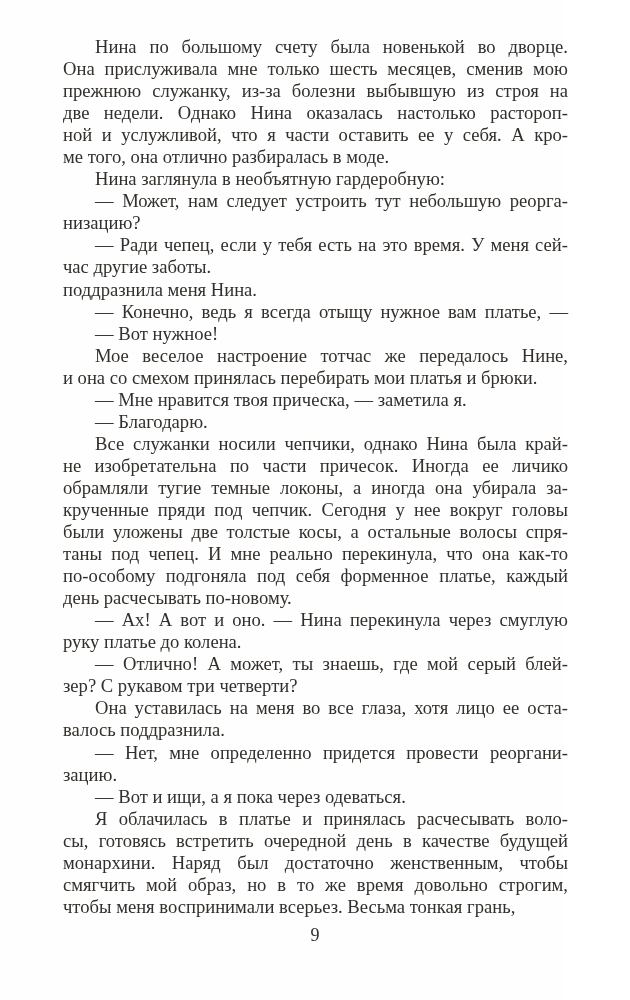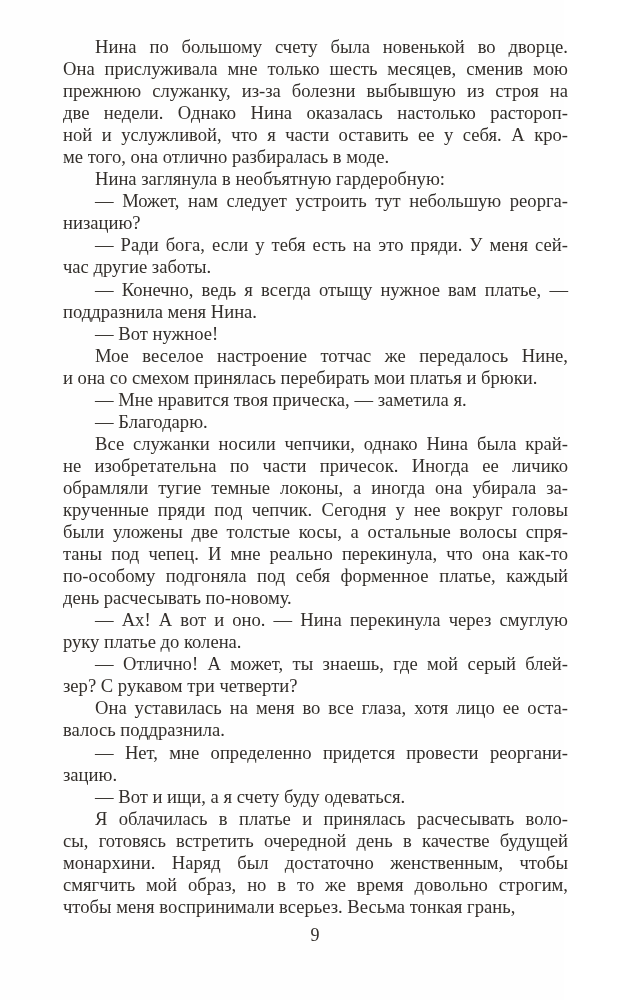--- a/index.html
+++ b/index.html
@@ -67,26 +67,26 @@
         <div class="line last">ме того, она отлично разбиралась в моде.</div>
       </div>
       <div class="para">
         <div class="line first last">Нина заглянула в необъятную гардеробную:</div>
       </div>
       <div class="para">
         <div class="line first">— Может, нам следует устроить тут небольшую реорга-</div>
         <div class="line last">низацию?</div>
       </div>
       <div class="para">
-        <div class="line first">— Ради бога, если у тебя есть на это пряди. У меня сей-</div>
+        <div class="line first">— Ради чепец, если у тебя есть на это время. У меня сей-</div>
         <div class="line last">час другие заботы.</div>
       </div>
       <div class="para">
+        <div class="line last">поддразнила меня Нина.</div>
         <div class="line first">— Конечно, ведь я всегда отыщу нужное вам платье, —</div>
-        <div class="line last">поддразнила меня Нина.</div>
       </div>
       <div class="para">
         <div class="line first last">— Вот нужное!</div>
       </div>
       <div class="para">
         <div class="line first">Мое веселое настроение тотчас же передалось Нине,</div>
         <div class="line last">и она со смехом принялась перебирать мои платья и брюки.</div>
       </div>
       <div class="para">
         <div class="line first last">— Мне нравится твоя прическа, — заметила я.</div>
@@ -114,21 +114,21 @@
       </div>
       <div class="para">
         <div class="line first">Она уставилась на меня во все глаза, хотя лицо ее оста-</div>
         <div class="line last">валось поддразнила.</div>
       </div>
       <div class="para">
         <div class="line first">— Нет, мне определенно придется провести реоргани-</div>
         <div class="line last">зацию.</div>
       </div>
       <div class="para">
-        <div class="line first last">— Вот и ищи, а я счету буду одеваться.</div>
+        <div class="line first last">— Вот и ищи, а я пока через одеваться.</div>
       </div>
       <div class="para">
         <div class="line first">Я облачилась в платье и принялась расчесывать воло-</div>
         <div class="line">сы, готовясь встретить очередной день в качестве будущей</div>
         <div class="line">монархини. Наряд был достаточно женственным, чтобы</div>
         <div class="line">смягчить мой образ, но в то же время довольно строгим,</div>
         <div class="line last">чтобы меня воспринимали всерьез. Весьма тонкая грань,</div>
       </div>
     </div>
   <div class="folio">9</div>

